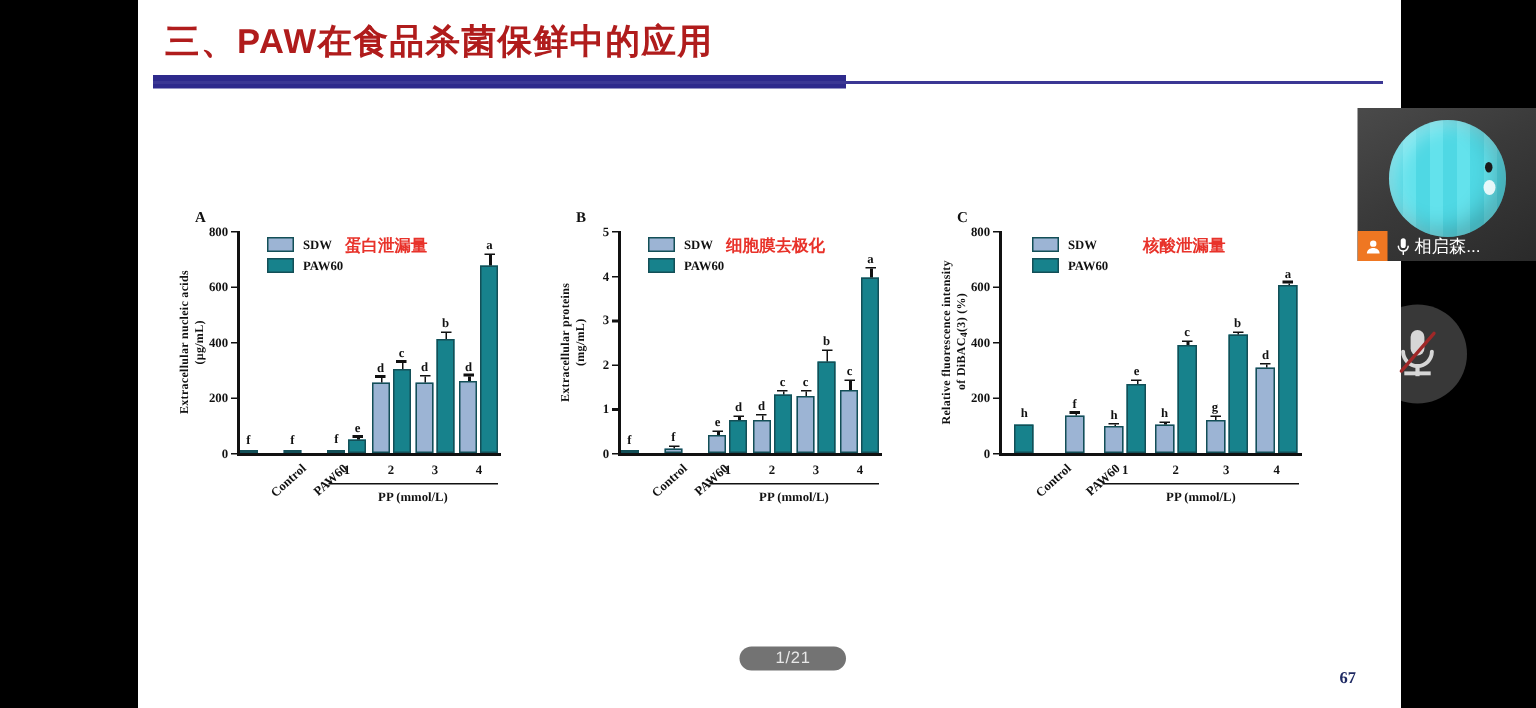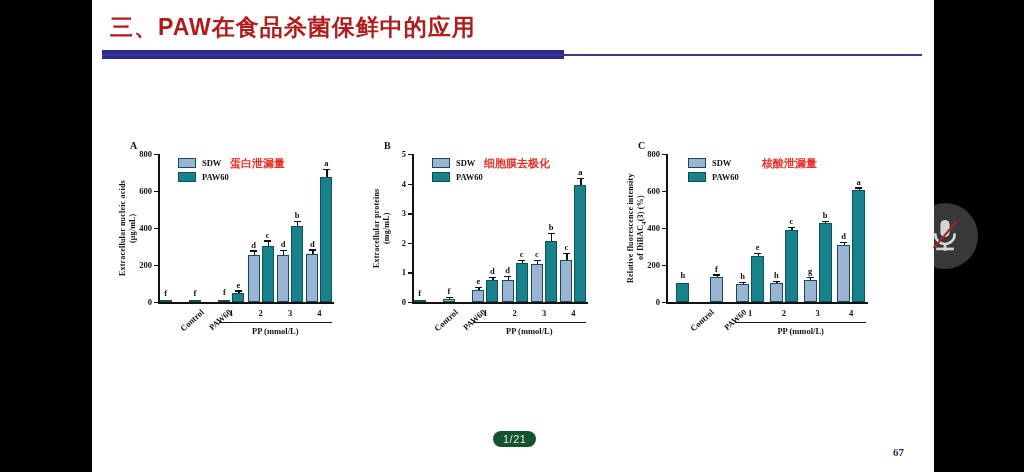--- a/index.html
+++ b/index.html
@@ -61,22 +61,22 @@
   .legend .txt{font-family:"Liberation Serif",serif;font-weight:bold;font-size:8.5px;color:#111;}
 
   .annot{position:absolute;font-family:"Liberation Sans",sans-serif;font-weight:bold;
          font-size:11px;color:#e8322a;white-space:nowrap;}
 
   
   #pagenum{position:absolute;right:30px;bottom:14px;font-family:"Liberation Serif",serif;
            font-weight:bold;font-size:11px;color:#1f2a63;}
 
   
-  #pageindicator{position:absolute;left:493px;top:431px;padding:2px 10px;border-radius:10px;
-                 background:#14532d;color:#e8e8e8;font-size:11px;font-family:"Liberation Sans",sans-serif;
+  #pageindicator{position:absolute;left:493px;top:431px;padding:2px 24px;border-radius:10px;
+                 background:#737373;color:#e8e8e8;font-size:11px;font-family:"Liberation Sans",sans-serif;
                  letter-spacing:.5px;}
 
   #videotile{position:absolute;left:905px;top:72px;width:119px;height:102px;
              background:linear-gradient(150deg,#4a4a4a 0%,#3a3a3a 45%,#2a2a2a 100%);overflow:hidden;}
   #avatar{position:absolute;left:50%;top:46%;transform:translate(-50%,-50%);
           width:78px;height:78px;border-radius:50%;
           background:repeating-linear-gradient(90deg,#4fd8e4 0px,#4fd8e4 9px,#63e2ec 9px,#63e2ec 18px);
           box-shadow:inset -7px -5px 14px rgba(0,0,0,.22), inset 5px 4px 12px rgba(255,255,255,.35);}
   #avatar .eye{position:absolute;right:9px;top:36%;width:5px;height:7px;border-radius:50%;background:#1a1a1a;}
   #avatar .eye2{position:absolute;right:7px;top:52%;width:8px;height:10px;border-radius:50%;
@@ -328,20 +328,42 @@
           </div>
           <div class="annot" style="left: 148px; top: 24px;">核酸泄漏量</div>
         </div>
       </div>
 
     <div id="pagenum">67</div>
   </div>
 
   <div id="pageindicator">1/21</div>
 
+  <div id="videotile">
+    <div id="avatar">
+      <div class="eye"></div>
+      <div class="eye2"></div>
+    </div>
+    <div id="namebar">
+      <span id="userbadge">
+        <svg viewBox="0 0 16 16">
+            <circle cx="8" cy="5" r="3.1" fill="#fff"></circle>
+        <path d="M1.8 14.5c0-3.4 2.8-5.4 6.2-5.4s6.2 2 6.2 5.4z" fill="#fff"></path>
+          </svg>
+      </span>
+      <span id="micsmall">
+        <svg viewBox="0 0 16 20">
+            <rect x="5.4" y="1.2" width="5.2" height="10" rx="2.6" fill="#fff"></rect>
+        <path d="M3 9.4a5 5 0 0 0 10 0" stroke="#fff" stroke-width="1.6" fill="none" stroke-linecap="round"></path>
+        <rect x="7.3" y="14.4" width="1.5" height="4" fill="#fff"></rect>
+          </svg>
+      </span>
+      <span id="uname">相启森...</span>
+    </div>
+  </div>
 
   <div id="micbtn">
     <svg viewBox="0 0 30 36">
       <rect x="10.4" y="2" width="9.2" height="17" rx="4.6" fill="#d6d6d6"></rect>
       <path d="M5.4 16.4a9.6 9.6 0 0 0 19.2 0" stroke="#d6d6d6" stroke-width="2.6" fill="none" stroke-linecap="round"></path>
       <rect x="13.6" y="25.4" width="2.8" height="7.4" fill="#d6d6d6"></rect>
       <rect x="6.2" y="29.6" width="17.6" height="2.6" fill="#d6d6d6"></rect>
       <line x1="4.2" y1="29.4" x2="26" y2="4.2" stroke="#a02828" stroke-width="2.2" stroke-linecap="round"></line>
     </svg>
   </div>

